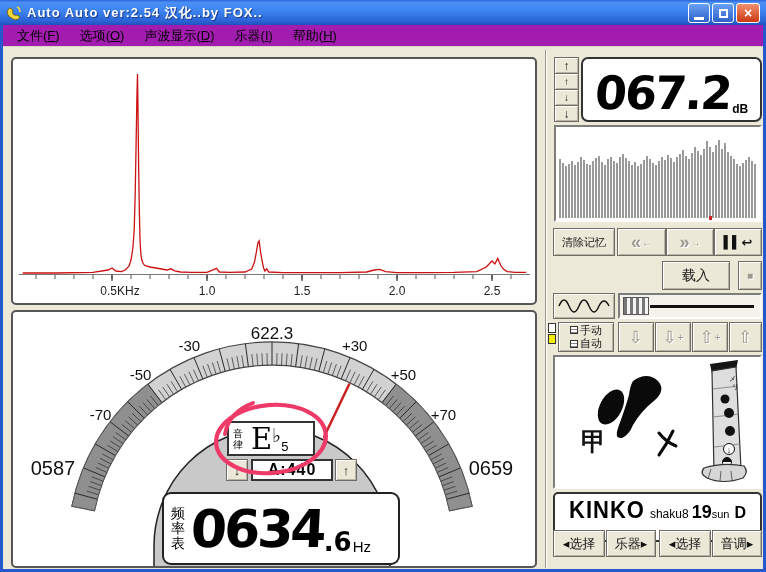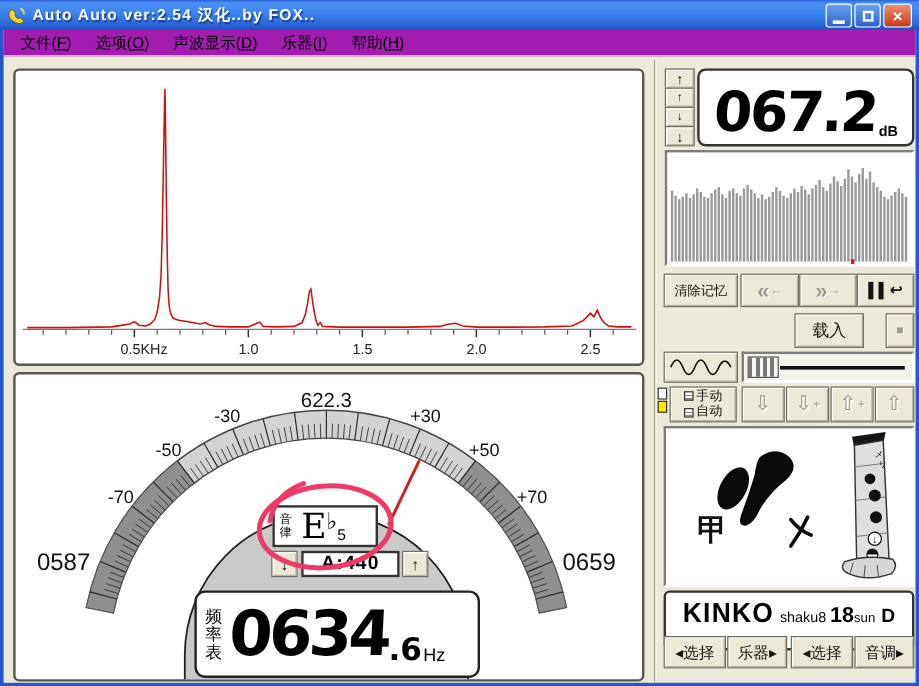--- a/index.html
+++ b/index.html
@@ -434,21 +434,21 @@
     </div>
   <div class="xp dis" style="left:666px;top:228px;width:48px;height:28px;font-size:18px;font-weight:bold;">
       <span>»</span>
       <span class="sub">→</span>
     </div>
   <div class="xp" style="left:714px;top:228px;width:48px;height:28px;font-size:12px;font-weight:bold;">
       <span>▌▌</span>
       <span class="sub" style="font-size:13px;">↩</span>
     </div>
 
-  <div class="xp" style="left:662px;top:261px;width:58px;height:29px;font-size:14px;">
+  <div class="xp" style="left:662px;top:261px;width:68px;height:29px;font-size:14px;">
       <span>载入</span>
     </div>
   <div class="xp dis" style="left:738px;top:261px;width:24px;height:29px;font-size:10px;">
       <span>■</span>
     </div>
 
   <div class="xp" style="left:553px;top:293px;width:62px;height:26px;">
     <svg width="56" height="24" viewBox="0 0 56 24">
       <path d="M3,12 Q8,0 13,12 Q18,24 23,12 Q28,0 33,12 Q38,24 43,12 Q48,2 53,12" fill="none" stroke="#111" stroke-width="1.4"></path>
     </svg>
@@ -508,21 +508,21 @@
         <path d="M167.5,105 A4.5,4.5 0 0 1 176.5,105 Z" fill="#111"></path>
         <path d="M149,111 Q168,105 189,109 Q194,115 188,121 Q168,128 152,121 Q144,117 149,111 Z" fill="#d6d6d6" stroke="#333" stroke-width="1.2"></path>
         <path d="M156,112 L153,122 M166,114 L165,124 M176,114 L177,123" stroke="#444" stroke-width="0.8" fill="none"></path>
       </g>
     </svg>
   </div>
 
   <div id="kinko-box">
     <span class="kinko-brand">KINKO</span>
     <span class="kinko-name">shaku8</span>
-    <span class="kinko-size">18</span>
+    <span class="kinko-size">19</span>
     <span class="kinko-sunit">sun</span>
     <span class="kinko-key">D</span>
   </div>
 
   <div class="xp" style="left:553px;top:530px;width:52px;height:27px;font-size:13px;">
       <span>◂</span>
       <span>选择</span>
     </div>
   <div class="xp" style="left:606px;top:530px;width:50px;height:27px;font-size:13px;">
       <span>乐器</span>

